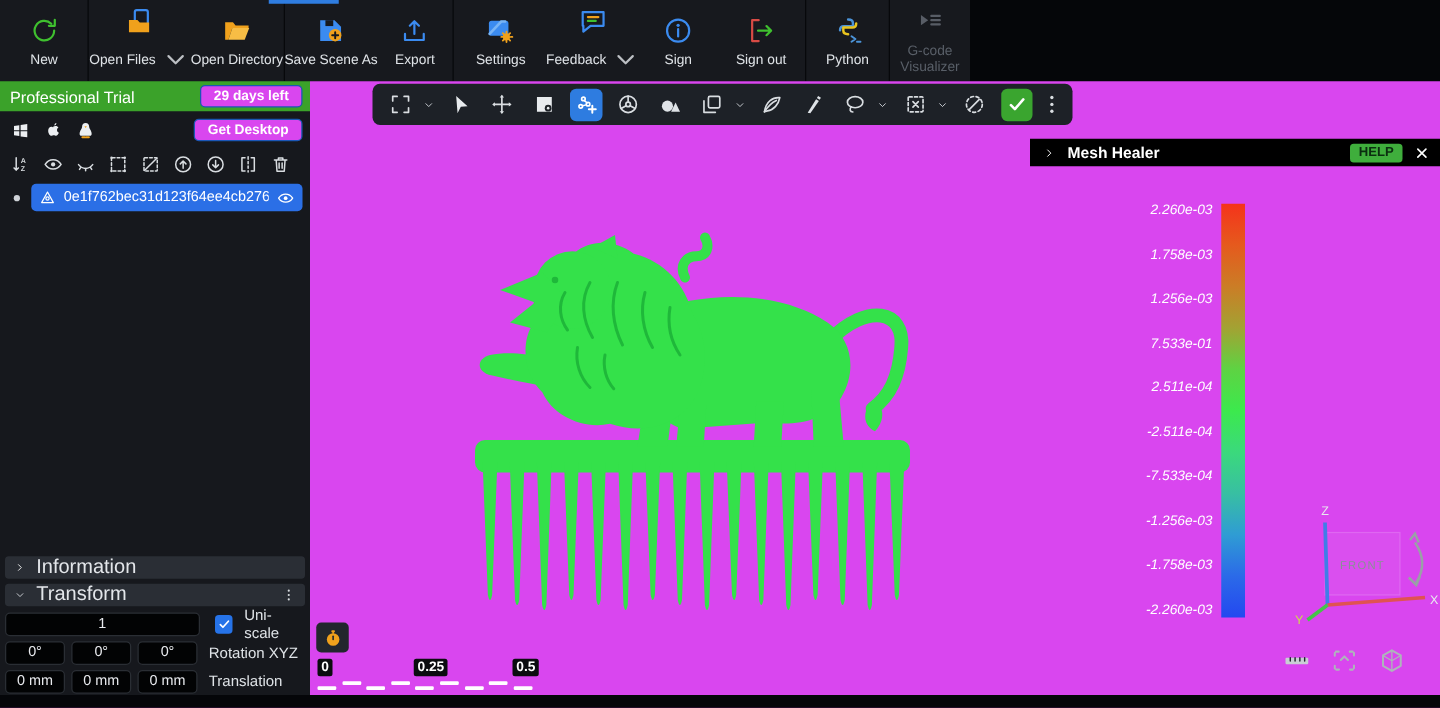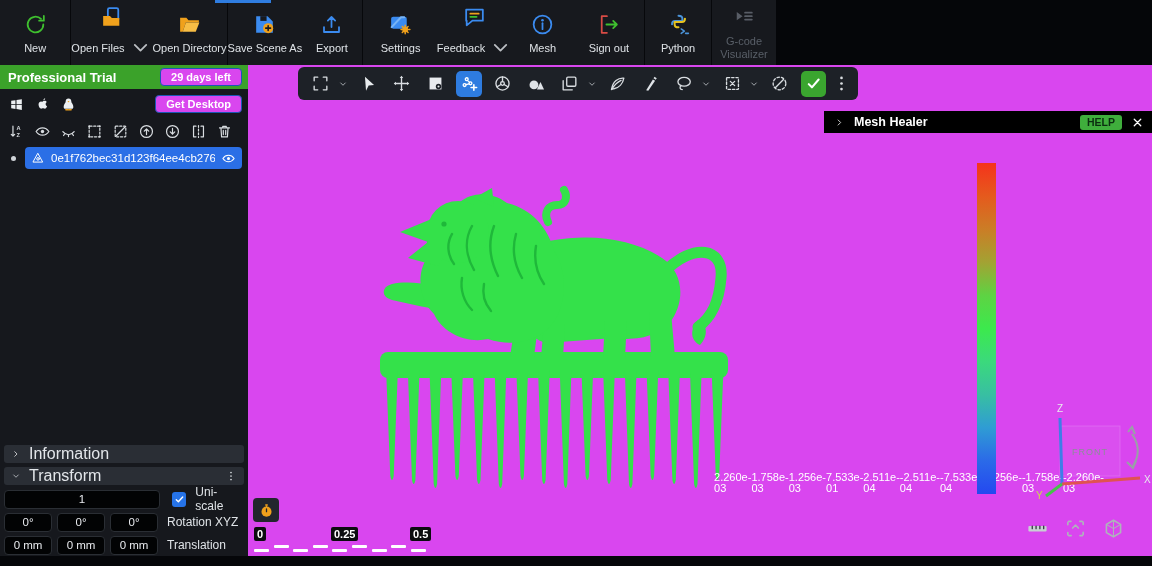--- a/index.html
+++ b/index.html
@@ -21,21 +21,21 @@
   .tb-btn .ic { width:25px; height:25px; }
   .tb-label { font-size:11px; color:#dfe3e7; white-space:nowrap; display:flex; align-items:center; gap:3px; }
   .tb-btn.disabled .tb-label { color:#595f68; text-align:center; line-height:1.15; }
   .tb-divider { width:1px; height:65px; background:#07080b; flex:0 0 1px; }
   .chev { width:11px; height:11px; opacity:.85; }
 
   
   .sidebar { position:absolute; left:0; top:65px; width:248px; height:491px; background:#16181d; }
   .trial-bar { position:absolute; left:0; top:0; width:248px; height:24px; background:#3ba22a;
                display:flex; align-items:center; padding:0 6px 0 8px; }
-  .trial-bar .plan { color:#fff; font-size:13px; font-weight:bold; flex:1; }
+  .trial-bar .plan { color:#fff; font-size:13px; font-weight:normal; flex:1; }
   .pill-btn { background:#d946ef; color:#fff; font-size:11px; font-weight:bold; border-radius:4px;
               padding:2px 10px; border:1px solid #1b57b5; cursor:pointer; white-space:nowrap; }
   .os-row { position:absolute; left:0; top:26px; width:248px; height:26px; display:flex; align-items:center; padding:0 6px 0 8px; }
   .os-row .ic { width:17px; height:17px; margin-right:9px; cursor:pointer; }
   .os-row .spacer { flex:1; }
   .tools-row { position:absolute; left:0; top:54px; width:248px; height:24px; display:flex; align-items:center; padding:0 8px; gap:9px; }
   .tools-row .ic { width:17px; height:17px; cursor:pointer; }
   .tree-row { position:absolute; left:0; top:82px; width:248px; height:22px; display:flex; align-items:center; }
   .tree-bullet { width:5px; height:5px; border-radius:50%; background:#cfd3d8; margin:0 9px 0 11px; }
   .tree-pill { flex:1; margin-right:6px; height:22px; background:#2b6fe6; border-radius:4px;
@@ -73,22 +73,22 @@
   .mh-header { position:absolute; left:576px; top:46px; right:0; height:22px; background:#000;
                display:flex; align-items:center; padding:0 8px 0 10px; gap:9px; }
   .mh-header .ic.arr { width:11px; height:11px; cursor:pointer; }
   .mh-title { color:#fff; font-size:12.5px; font-weight:bold; flex:1; }
   .help-badge { background:#3fae3c; color:#0b2e10; font-size:10.5px; font-weight:bold; border-radius:3px;
                 padding:1.5px 7px; cursor:pointer; }
   .mh-header .ic.close { width:13px; height:13px; cursor:pointer; }
 
   
   .legend { position:absolute; left:600px; top:98px; display:flex; gap:7px; }
-  .legend-labels { display:flex; flex-direction:row; justify-content:center; height:331px;
-                   align-items:flex-end; width:122px; }
+  .legend-labels { display:flex; flex-direction:column; justify-content:space-between; height:331px;
+                   align-items:flex-end; width:122px;font-style:italic; }
   .legend-labels span { color:#fff; font-size:11px; line-height:11px; }
   .legend-bar { width:19px; height:331px; }
 
   
   .ruler-labels { position:absolute; left:6px; top:462px; width:200px; height:14px; }
   .ruler-chip { position:absolute; top:0; background:#0b0c0f; color:#fff; font-size:11px; font-weight:bold;
                 padding:0 3px; border-radius:2px; line-height:14px; }
   .ruler-bar { position:absolute; left:6px; top:480px; width:178px; height:7px; }
   .ruler-bar i { position:absolute; height:3px; background:#fff; border-radius:1px; }
 
@@ -202,21 +202,21 @@
         </span>
     </div>
     <div class="tb-btn" style="width:69px">
       <span class="ic">
           <svg viewBox="0 0 24 24">
             <circle cx="12" cy="12" r="8.5" style="stroke:#3b8bf0"></circle>
             <circle cx="12" cy="7.9" r="1.25" style="fill:#3b8bf0;stroke:none"></circle>
             <path d="M12 10.8v5.7" style="stroke:#3b8bf0"></path>
           </svg>
         </span>
-      <span class="tb-label">Mesh</span>
+      <span class="tb-label">Sign</span>
     </div>
     <div class="tb-btn" style="width:78px">
       <span class="ic">
           <svg viewBox="0 0 24 24">
             <path d="M10.5 4H5.5v16h5" style="stroke:#d84b45"></path>
             <path d="M10 12h9.5M16.5 8.5 20 12l-3.5 3.5" style="stroke:#3fc02f"></path>
           </svg>
         </span>
       <span class="tb-label">Sign out</span>
     </div>

